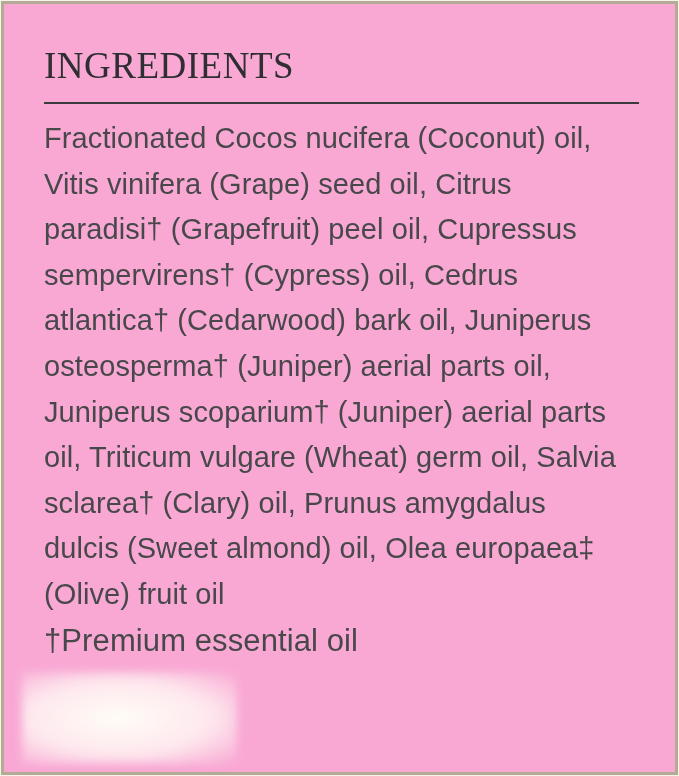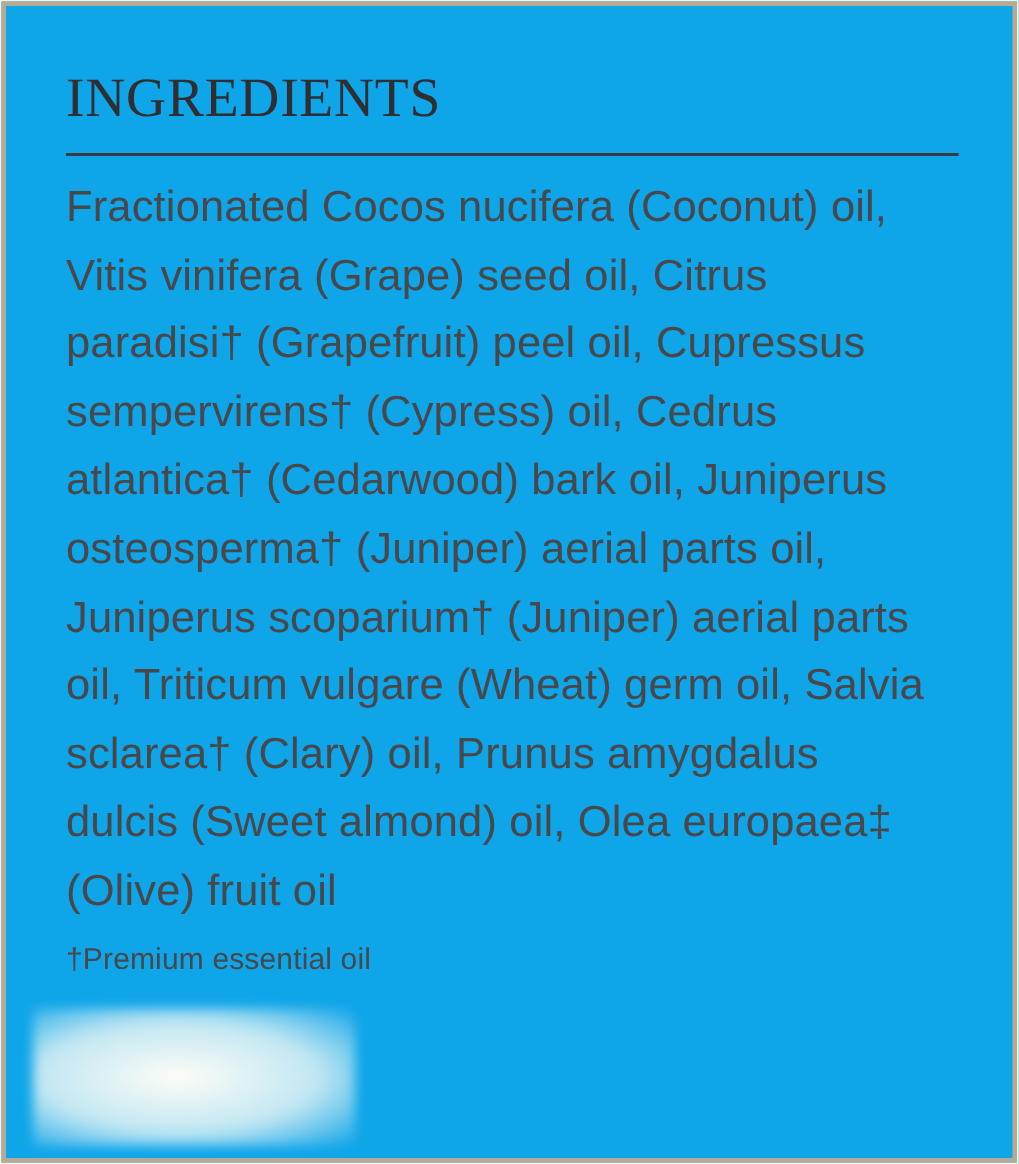--- a/index.html
+++ b/index.html
@@ -11,21 +11,21 @@
     font-family: "Liberation Sans", sans-serif;
     overflow: hidden;
   }
   .card {
     position: absolute;
     left: 1px;
     top: 1px;
     width: 671px;
     height: 768px;
     border: 3px solid #b4ab95;
-    background: #0ea5e9;
+    background: #f9a8d4;
     box-sizing: content-box;
     overflow: hidden;
   }
   .card-inner {
     position: relative;
     width: 100%;
     height: 100%;
     padding: 0 40px;
     box-sizing: border-box;
   }
@@ -49,21 +49,21 @@
     margin: 0;
     padding-top: 12px;
     font-size: 29px;
     line-height: 45.6px;
     color: #48484b;
     white-space: pre;
     letter-spacing: 0.1px;
   }
   .footnote {
     margin: 0;
-    font-size: 20px;
+    font-size: 31px;
     line-height: 45.6px;
     color: #48484b;
     white-space: pre;
     letter-spacing: 0.1px;
   }
   .watermark-blob {
     position: absolute;
     left: 18px;
     top: 668px;
     width: 215px;

